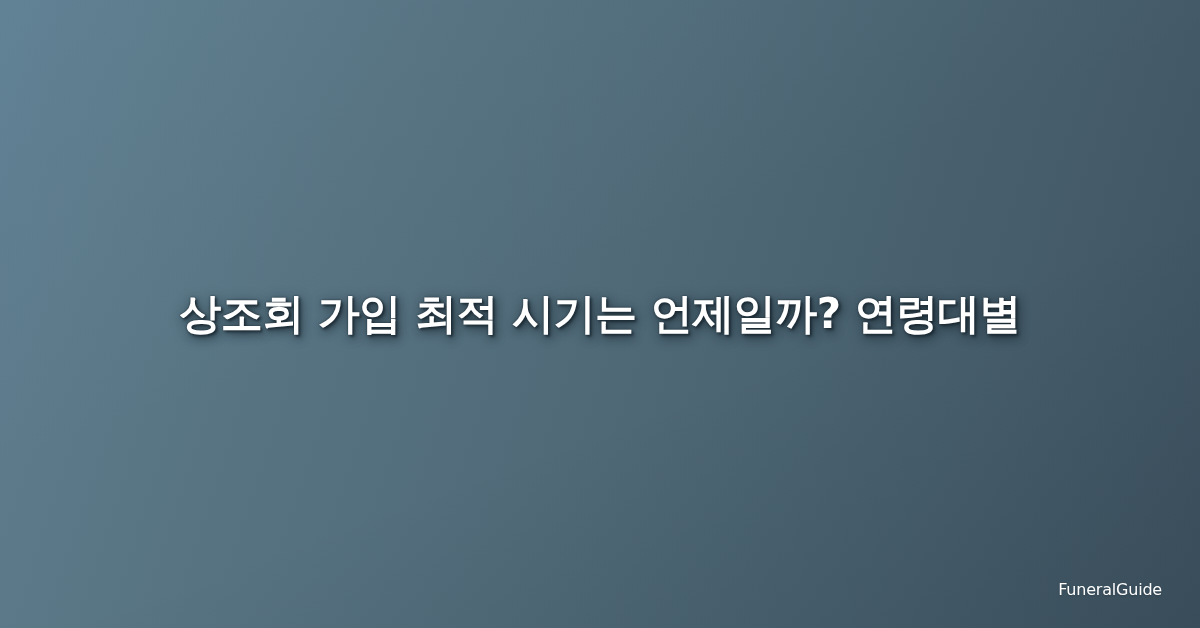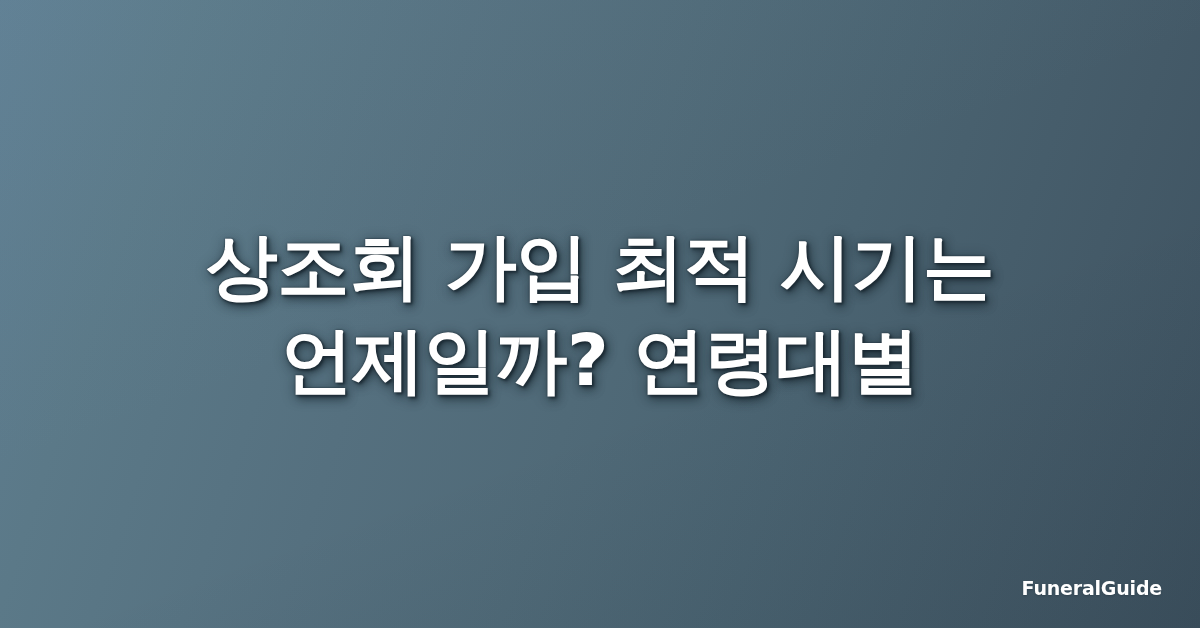--- a/index.html
+++ b/index.html
@@ -48,40 +48,40 @@
     right: 0;
     top: 0;
     height: 628px;
     display: flex;
     align-items: center;
     justify-content: center;
     padding: 0 80px;
   }
 
   #headline {
-    font-size: 72px;
+    font-size: 42px;
     line-height: 1.30;
     font-weight: bold;
     color: #ffffff;
     text-align: center;
     letter-spacing: -0.5px;
     word-break: keep-all;
     text-shadow:
         0 0 2px rgba(28,42,52,0.95),
         2px 2px 3px rgba(24,38,47,0.85),
         3px 4px 8px rgba(20,32,40,0.55),
         0 2px 14px rgba(18,30,38,0.40);
   }
 
   #watermark {
     position: absolute;
     right: 38px;
     bottom: 30px;
-    font-size: 19px;
-    font-weight: bold;
+    font-size: 16px;
+    font-weight: normal;
     color: #ffffff;
     letter-spacing: -0.2px;
     line-height: 1;
     text-shadow: 0 1px 2px rgba(25,40,50,0.35);
   }
 </style>
 </head>
 <body>
 
 <div id="og-card">

